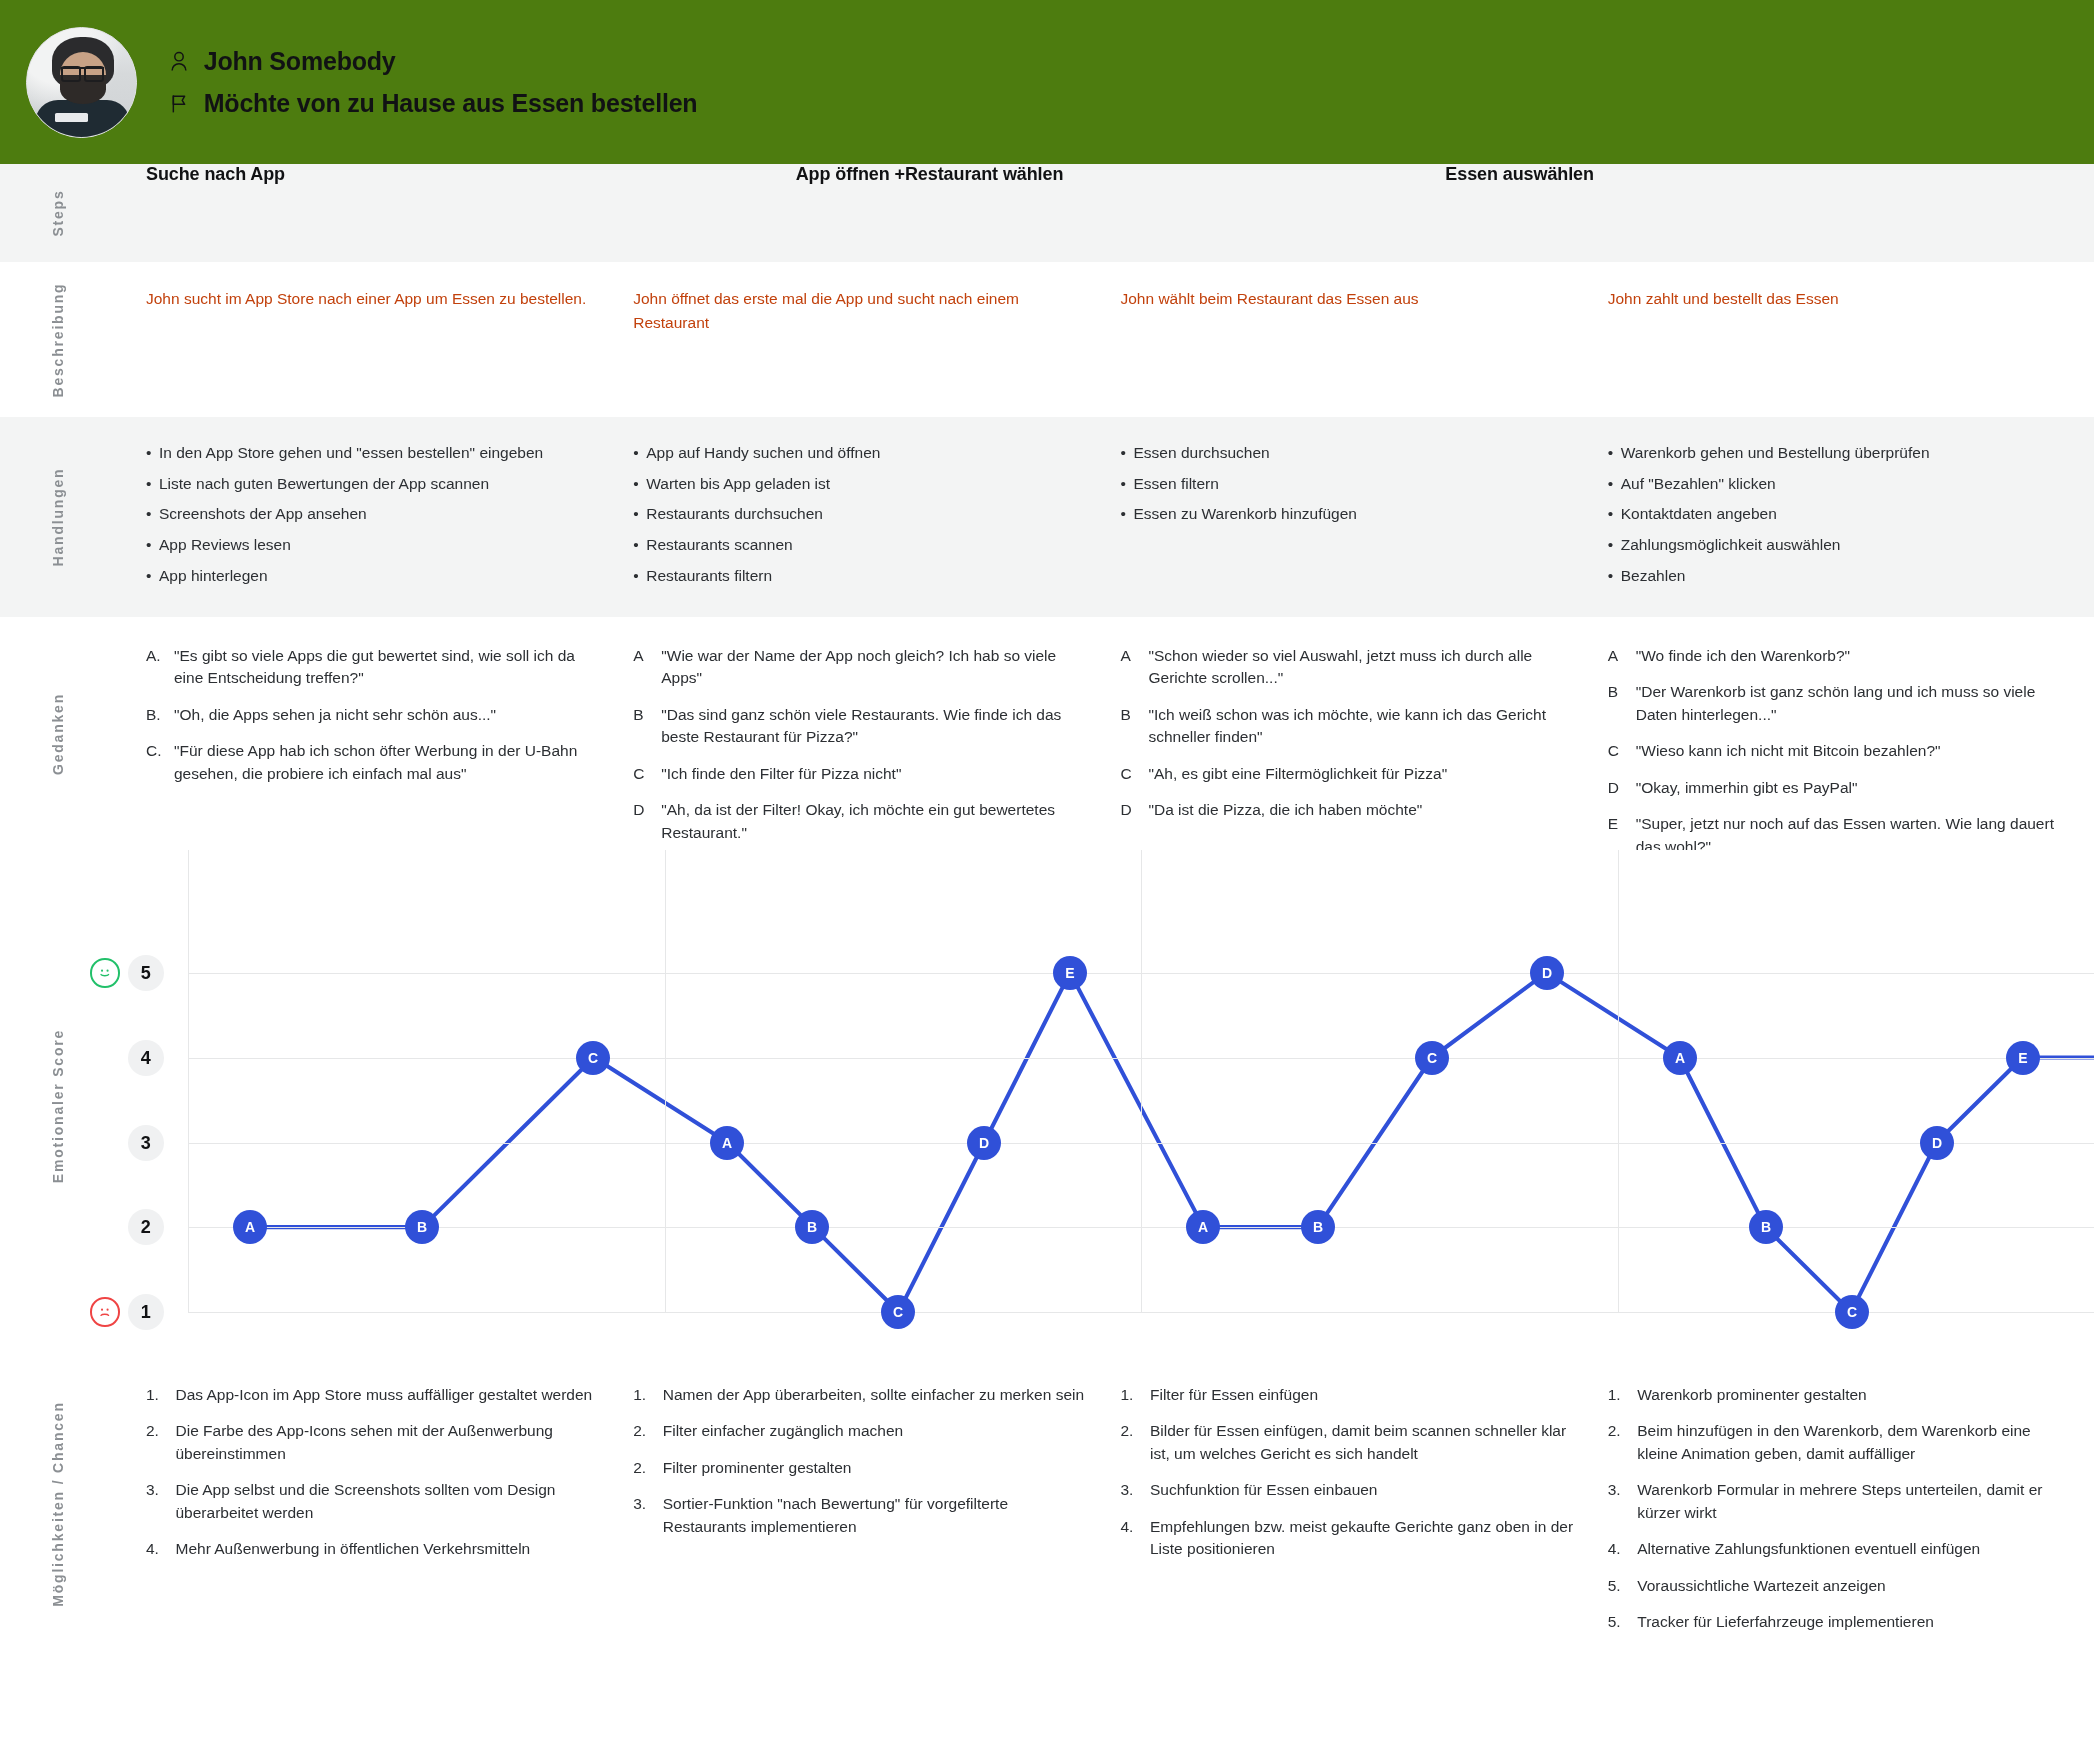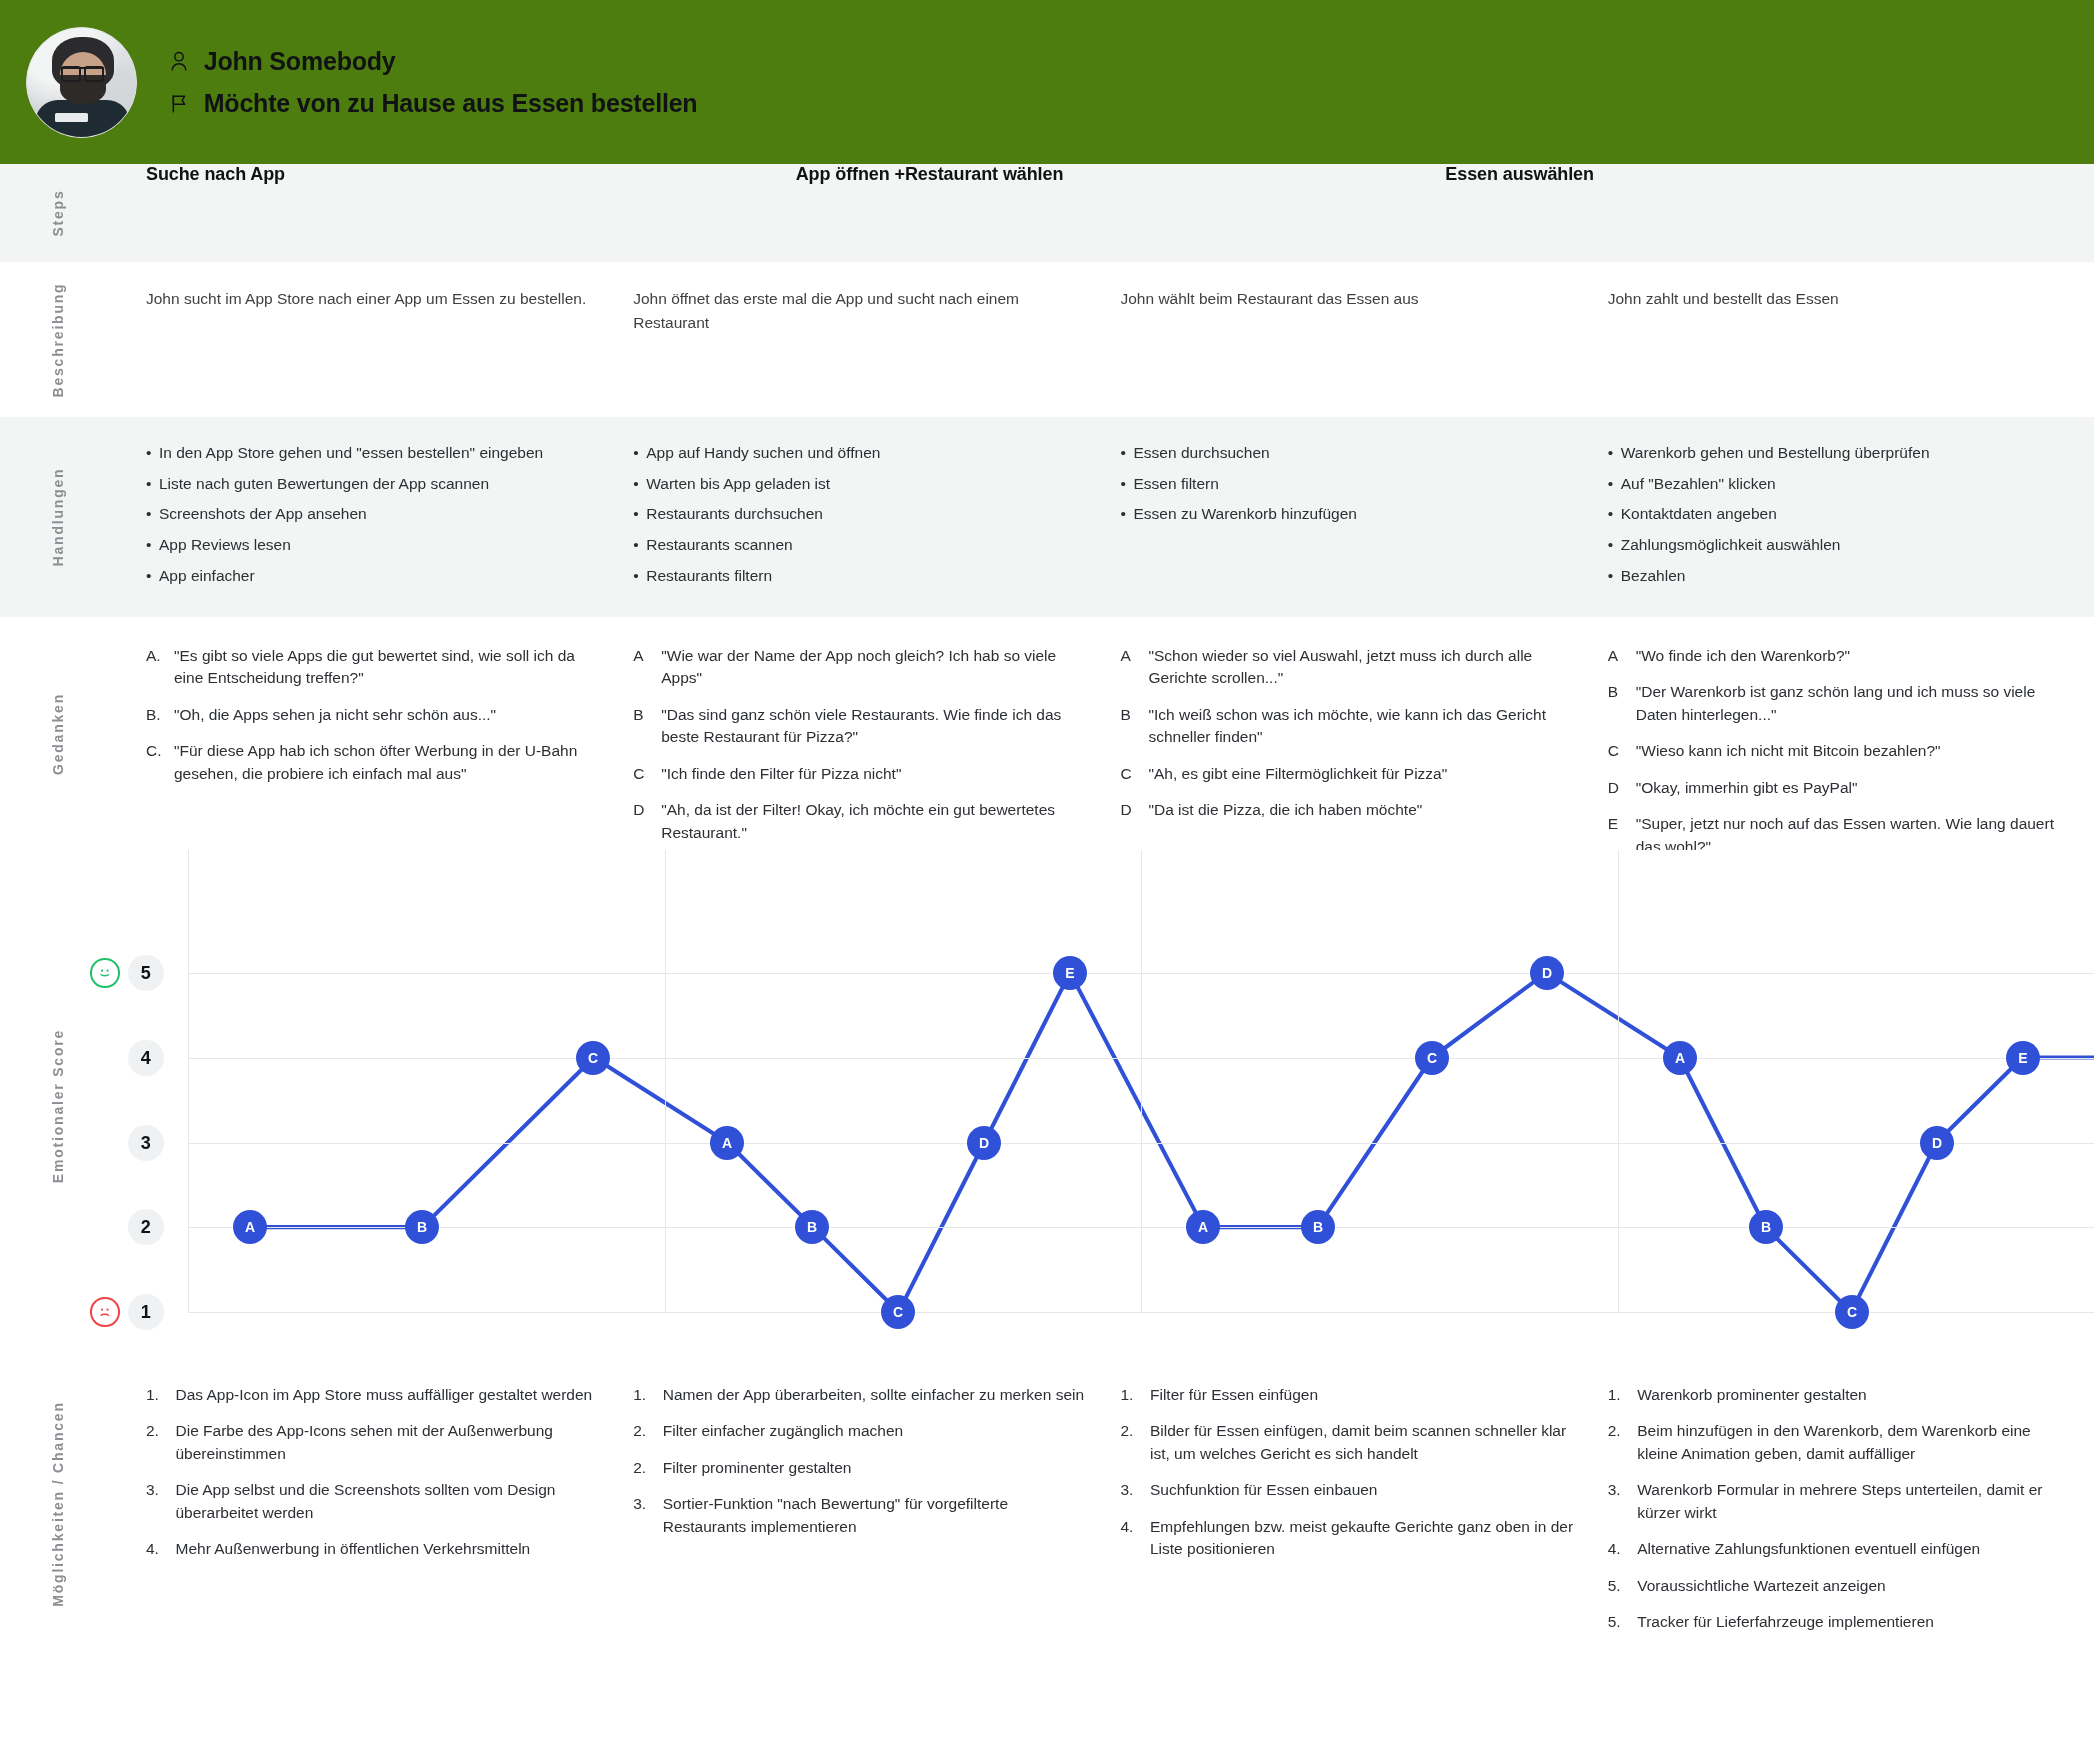--- a/index.html
+++ b/index.html
@@ -105,21 +105,21 @@
   }
   .cols { display: flex; flex: 1 1 auto; }
   .col { flex: 1 1 0; min-width: 0; padding-right: 33px; }
 
   .r-steps { height: 98px; }
   .r-steps .col { display: flex; align-items: flex-start; }
   .step-title { font-size: 18px; font-weight: 700; color: #111214; letter-spacing: -0.1px; }
 
   .r-desc { height: 155px; }
   .r-desc .col { padding-top: 24.5px; }
-  .desc-text { font-size: 15.5px; line-height: 1.55; color: #404040; max-width: 458px; }
+  .desc-text { font-size: 15.5px; line-height: 1.55; color: #c2410c; max-width: 458px; }
 
   .r-hand { height: 200px; }
   .r-hand .col { padding-top: 26px; }
   .bullets { list-style: none; }
   .bullets li {
     font-size: 15.5px; line-height: 1.3; color: #2c2f33;
     margin-bottom: 10.6px; position: relative; padding-left: 13px;
   }
   .bullets li:before {
     content: "•"; position: absolute; left: 0; top: 0; color: #2c2f33;
@@ -288,21 +288,21 @@
   <div class="rowlabel">
     <span>Handlungen</span>
   </div>
   <div class="cols">
     <div class="col pad-left">
         <ul class="bullets">
           <li>In den App Store gehen und "essen bestellen" eingeben</li>
           <li>Liste nach guten Bewertungen der App scannen</li>
           <li>Screenshots der App ansehen</li>
           <li>App Reviews lesen</li>
-          <li>App einfacher</li>
+          <li>App hinterlegen</li>
         </ul>
       </div>
     <div class="col">
         <ul class="bullets">
           <li>App auf Handy suchen und öffnen</li>
           <li>Warten bis App geladen ist</li>
           <li>Restaurants durchsuchen</li>
           <li>Restaurants scannen</li>
           <li>Restaurants filtern</li>
         </ul>

